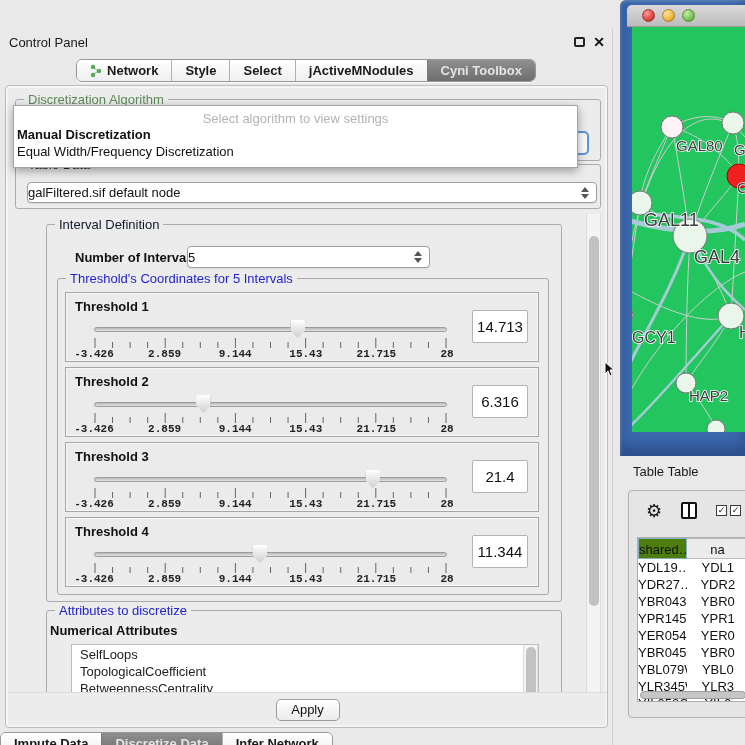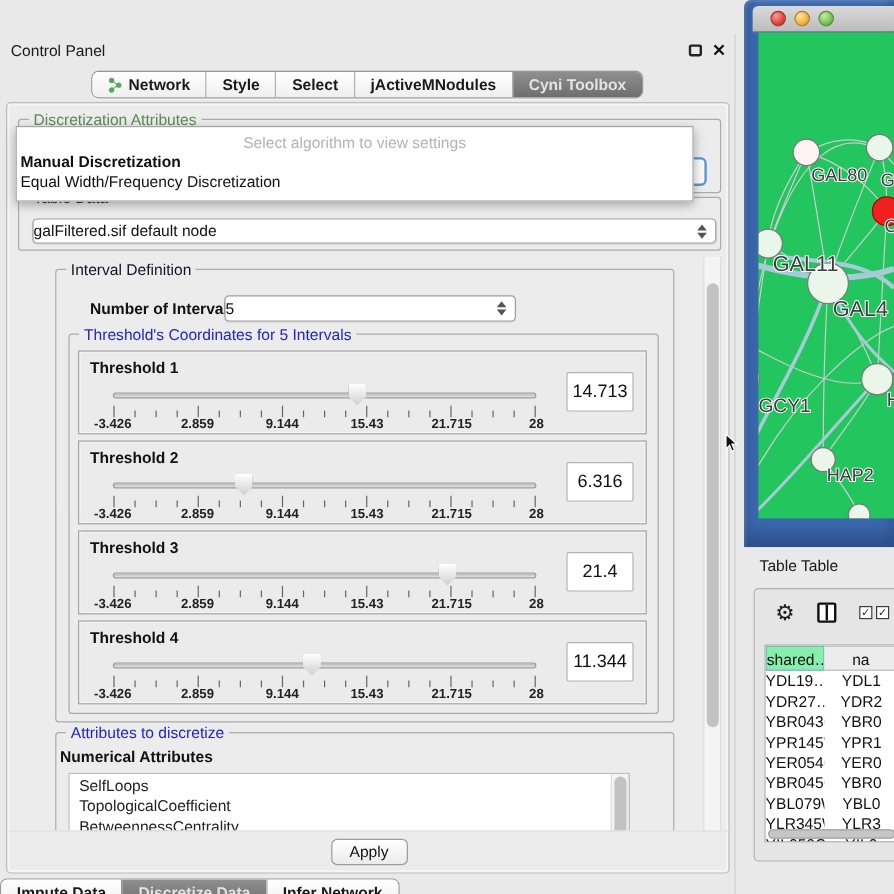--- a/index.html
+++ b/index.html
@@ -65,27 +65,27 @@
   #thresh-group { position:absolute; left:10px; top:53px; width:492px; height:317px; border:1px solid #ababab; border-radius:3px; }
 
   .tpanel { position:absolute; left:7px; width:474px; height:70px; background:#ebebeb; border:1px solid #a6a6a6; box-shadow:inset 0 0 0 1px #f6f6f6; }
   .tpanel.t1 { top:13px; } .tpanel.t2 { top:88px; } .tpanel.t3 { top:163px; } .tpanel.t4 { top:238px; }
   .tlabel { position:absolute; left:9px; top:6px; font-size:13px; font-weight:bold; color:#111; }
   .slider { position:absolute; left:28px; top:26px; width:353px; height:44px; }
   .track { position:absolute; left:0; top:8px; width:100%; height:5px; border-radius:3px; background:linear-gradient(#b9b9b9,#e3e3e3); border:1px solid #9c9c9c; }
   .thumb { position:absolute; top:1px; width:15px; height:18px; transform:translateX(-50%); background:linear-gradient(#ffffff,#cfcfcf); clip-path:polygon(8% 0,92% 0,100% 12%,100% 58%,50% 100%,0 58%,0 12%); filter:drop-shadow(0 0 1px #777); }
   .ticks { position:absolute; left:0; top:19px; width:353px; height:10px; }
   .ticklabels { position:absolute; left:0; top:29px; width:353px; height:13px; font-size:11px; font-weight:600; color:#222; }
-  .ticklabels span { position:absolute; transform:translateX(-50%); white-space:nowrap; }
+  .ticklabels span { position:absolute; transform:translateX(-50%); white-space:nowrap;font-family:Liberation Mono, monospace; }
   .tl0{left:0;} .tl1{left:20%;} .tl2{left:40%;} .tl3{left:60%;} .tl4{left:80%;} .tl5{left:100%;}
   .vbox { position:absolute; right:10px; top:17px; width:56px; height:33px; background:#ffffff; border:1px solid #b3b3b3; border-radius:2px; font-size:15px; color:#111; text-align:center; line-height:31px; }
 
   #attrs-group { left:31px; top:396px; width:516px; height:92px; }
   #numattr-title { position:absolute; left:3px; top:12px; font-size:13px; font-weight:bold; color:#111; }
-  #attr-list { position:absolute; left:10px; top:33px; width:468px; height:60px; background:#ffffff; border:1px solid #bdbdbd; overflow:hidden; }
+  #attr-list { position:absolute; left:24px; top:33px; width:468px; height:60px; background:#ffffff; border:1px solid #bdbdbd; overflow:hidden; }
   #attr-list .item { font-size:13px; color:#222; padding-left:8px; height:15px; line-height:15px; margin-top:2px; }
   #attr-list .vscroll { right:0; top:0; height:100%; left:auto; }
   #attr-list .vthumb { top:2px; height:54px; }
 
   #apply-bar { position:absolute; left:2px; top:606px; width:599px; height:35px; border-top:1px solid #dedede; display:flex; justify-content:center; align-items:center; }
   #apply-btn { width:64px; height:22px; background:linear-gradient(#ffffff,#ebebeb); border:1px solid #9d9d9d; border-radius:5px; font-size:13px; color:#111; text-align:center; line-height:20px; }
 
   
   #network-window { position:absolute; left:620px; top:0; width:125px; height:456px; background:#3b68ae; border-top-left-radius:6px; box-shadow:inset 0 -10px 14px rgba(0,0,30,.25), inset 2px 2px 2px rgba(255,255,255,.15); }
   #net-titlebar { position:absolute; left:7px; top:5px; width:118px; height:22px; background:linear-gradient(#dadada,#bcbcbc); border-top-left-radius:5px; border-bottom:1px solid #989898; }
@@ -105,21 +105,21 @@
   #cols-icon:before { content:""; position:absolute; left:5px; top:0; width:2px; height:13px; background:#111; }
   .cbx { position:absolute; top:8px; width:11px; height:11px; border:1.5px solid #3a3a3a; background:#fff; font-size:9px; line-height:9px; text-align:center; color:#222; }
   #cbx1 { left:87px; } #cbx2 { left:101px; }
   #tp-table { position:absolute; left:8px; top:46px; width:113px; height:165px; background:#ffffff; border:1px solid #adadad; overflow:hidden; }
   .trow { display:flex; height:17px; }
   .trow .c { font-size:13px; color:#111; text-align:center; line-height:17px; white-space:nowrap; overflow:hidden; }
   .trow .c0 { width:70px; }
   .trow .c1 { width:90px; }
   .trow.head { height:21px; }
   .trow.head .c { line-height:21px; }
-  .trow.head .c0 { background:#86efac; border:1px solid #86afc6; }
+  .trow.head .c0 { background:#4d7c0f; border:1px solid #86afc6; }
   .trow.head .c1 { background:#ececec; border:1px solid #bdbdbd; border-left:none; }
   #hscroll { position:absolute; left:2px; bottom:2px; width:106px; height:8px; background:#c6c6c6; border:1px solid #9e9e9e; border-radius:5px; }
 
   
   #cursor { position:absolute; left:604px; top:361px; width:12px; height:16px; z-index:99; }
 
   svg text { font-family:"Liberation Sans", sans-serif; fill:#3c3c3c; paint-order:stroke; stroke:#ffffff; stroke-width:1.6px; }
 </style>
 </head>
 <body>
@@ -158,21 +158,21 @@
           </div>
         <div class="s sel">
             <span>Cyni Toolbox</span>
           </div>
       </div>
     </div>
 
     <div id="main-panel">
 
       <div class="group" id="algo-group">
-        <span class="gtitle dimgreen">Discretization Attributes</span>
+        <span class="gtitle dimgreen">Discretization Algorithm</span>
       </div>
       <div id="algo-combo-fragment"></div>
 
       <div id="algo-popup">
         <div class="prompt">Select algorithm to view settings</div>
         <div class="opt bold">Manual Discretization</div>
         <div class="opt">Equal Width/Frequency Discretization</div>
       </div>
 
       <div class="group" id="tabledata-group">

